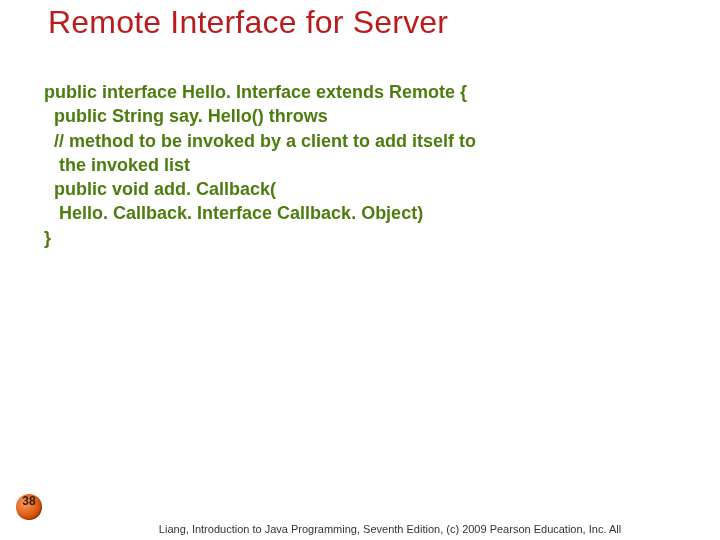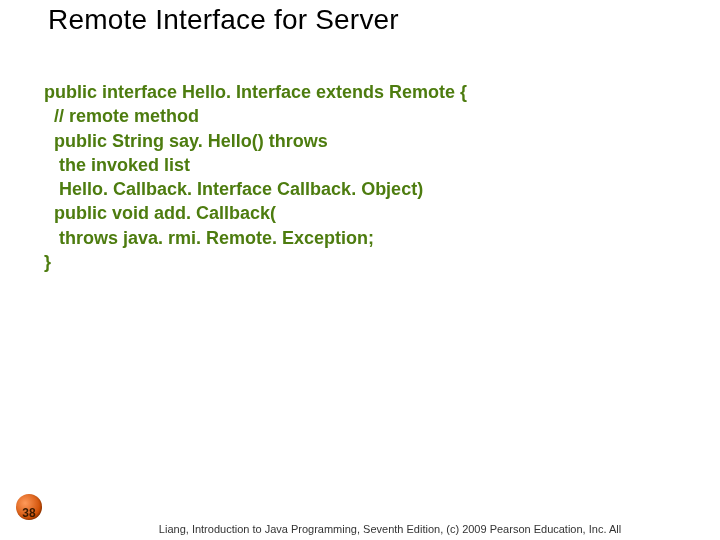--- a/index.html
+++ b/index.html
@@ -15,22 +15,22 @@
   .slide {
     width: 720px;
     height: 540px;
     position: relative;
     box-sizing: border-box;
   }
   .title {
     position: absolute;
     top: 4px;
     left: 48px;
-    font-size: 28px;
-    color: #000000;
+    font-size: 32px;
+    color: #b91c1c;
     font-weight: 400;
     letter-spacing: 0.2px;
   }
   .code-block {
     position: absolute;
     top: 80px;
     left: 44px;
     right: 40px;
     font-size: 18px;
     font-weight: bold;
@@ -45,21 +45,21 @@
     left: 16px;
     bottom: 20px;
     width: 26px;
     height: 26px;
     border-radius: 50%;
     background: radial-gradient(circle at 35% 35%, #ff9a5a, #cc4a00 70%, #8a2f00);
     color: #3a1a00;
     font-size: 12px;
     font-weight: bold;
     display: flex;
-    align-items: flex-end;
+    align-items: flex-start;
     justify-content: center;
     box-shadow: inset -1px -1px 2px rgba(0,0,0,0.3);
   }
   .footer {
     position: absolute;
     bottom: 4px;
     left: 120px;
     right: 60px;
     text-align: center;
     font-size: 11px;
@@ -70,26 +70,25 @@
 </style>
 </head>
 <body>
 
 <div class="slide">
 
   <div class="title">Remote Interface for Server</div>
 
   <div class="code-block">
     <div class="code-line">public interface Hello. Interface extends Remote {</div>
-    <div class="code-line">  // remote method</div>
     <div class="code-line">  public String say. Hello() throws</div>
+    <div class="code-line">  // method to be invoked by a client to add itself to</div>
     <div class="code-line">   the invoked list</div>
+    <div class="code-line">  public void add. Callback(</div>
     <div class="code-line">   Hello. Callback. Interface Callback. Object)</div>
-    <div class="code-line">  public void add. Callback(</div>
-    <div class="code-line">   throws java. rmi. Remote. Exception;</div>
     <div class="code-line">}</div>
   </div>
 
   <div class="page-num">
     <span>38</span>
   </div>
 
   <div class="footer">
     <div>Liang, Introduction to Java Programming, Seventh Edition, (c) 2009 Pearson Education, Inc. All</div>
   </div>

